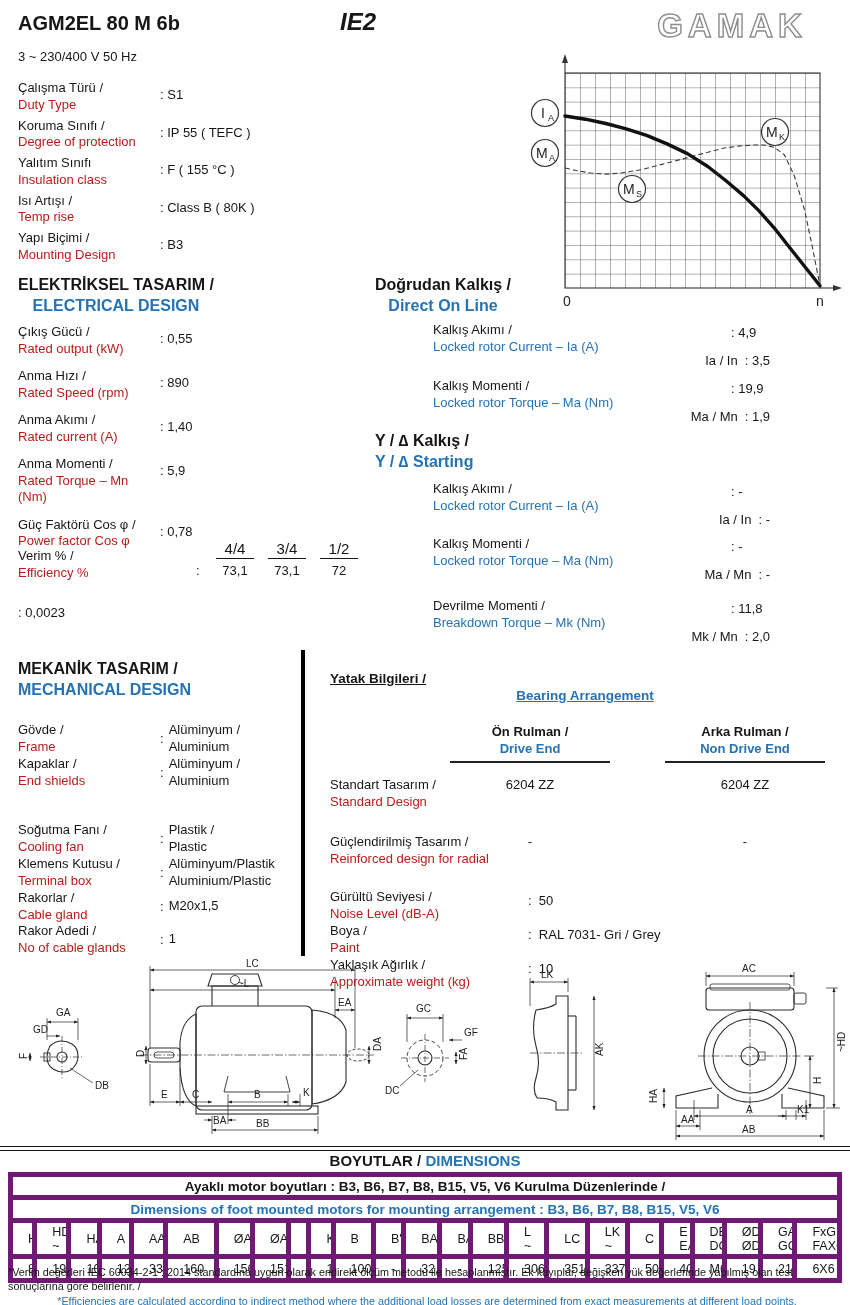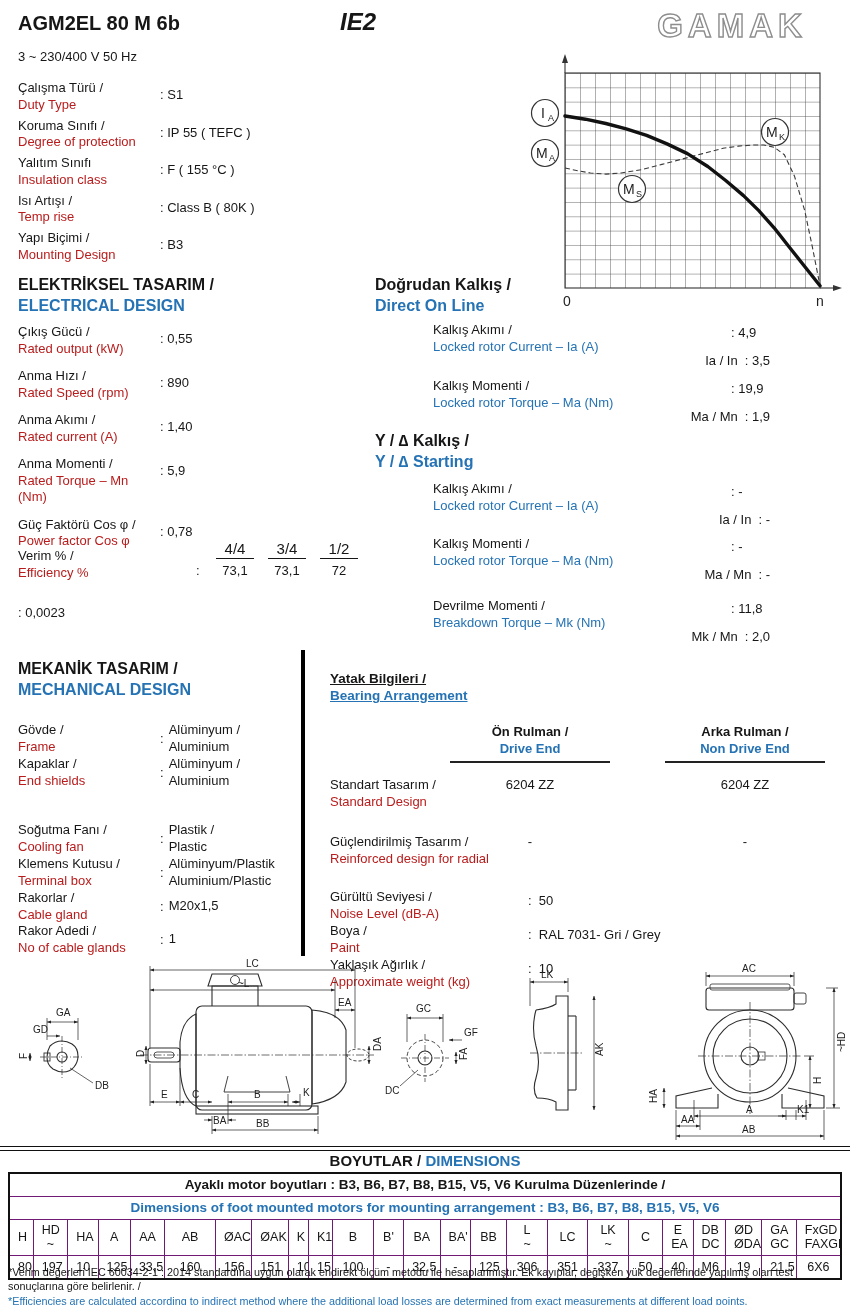--- a/index.html
+++ b/index.html
@@ -1,20 +1,20 @@
 <!DOCTYPE html>
 <html><head>
 <meta charset="utf-8">
 <style>
   * { box-sizing:border-box; margin:0; padding:0; }
   html,body { background:#fff; }
   body { position:relative; width:850px; height:1305px; overflow:hidden;
          font-family:"Liberation Sans", sans-serif; color:#161616; }
   .at { position:absolute; }
-  .blue { color:#2573b4; }
+  .blue { color:#2573b4;text-align:center; }
   .bold { font-weight:bold; }
 
   
   .page-title { font-size:20px; font-weight:bold; }
   .voltage { font-size:13px; }
   .ie2 { font-size:24px; font-weight:bold; font-style:italic; }
   .sec-h { font-size:16px; font-weight:bold; line-height:21px; }
 
   
   .srow { display:flex; }
@@ -55,22 +55,22 @@
   
   .bhead { display:flex; }
   .bh-cell { width:160px; text-align:center; font-size:13px; line-height:16.5px;
              font-weight:bold; border-bottom:2px solid #222; padding-bottom:4px; }
   .bcell { width:160px; text-align:center; font-size:13px; }
 
   
   .dims-rule { border-top:1.5px solid #111; border-bottom:1.5px solid #111; height:5px; }
   .dims-head { font-size:15px; font-weight:bold; text-align:center; width:100%; }
   table.dims { border-collapse:collapse; table-layout:fixed; width:834px; }
-  table.dims td { border:1px solid #701a75; text-align:center; vertical-align:middle;
-                  font-size:12.5px; padding:1px 8px; overflow:hidden; }
+  table.dims td { border:5px solid #701a75; text-align:center; vertical-align:middle;
+                  font-size:12.5px; padding:1px 15px; overflow:hidden; }
   table.dims .ttl { font-size:13.5px; font-weight:bold; height:23px; }
   table.dims .hdr td { height:36px; line-height:14px; }
   table.dims .valr td { height:24px; }
   table.dims { border:2px solid #111; }
   .sub2 { display:block; }
 
   .fnote { font-size:10.8px; line-height:13.5px; }
 
   svg text { font-family:"Liberation Sans", sans-serif; }
   .dimlab { font-size:10px; fill:#222; }

